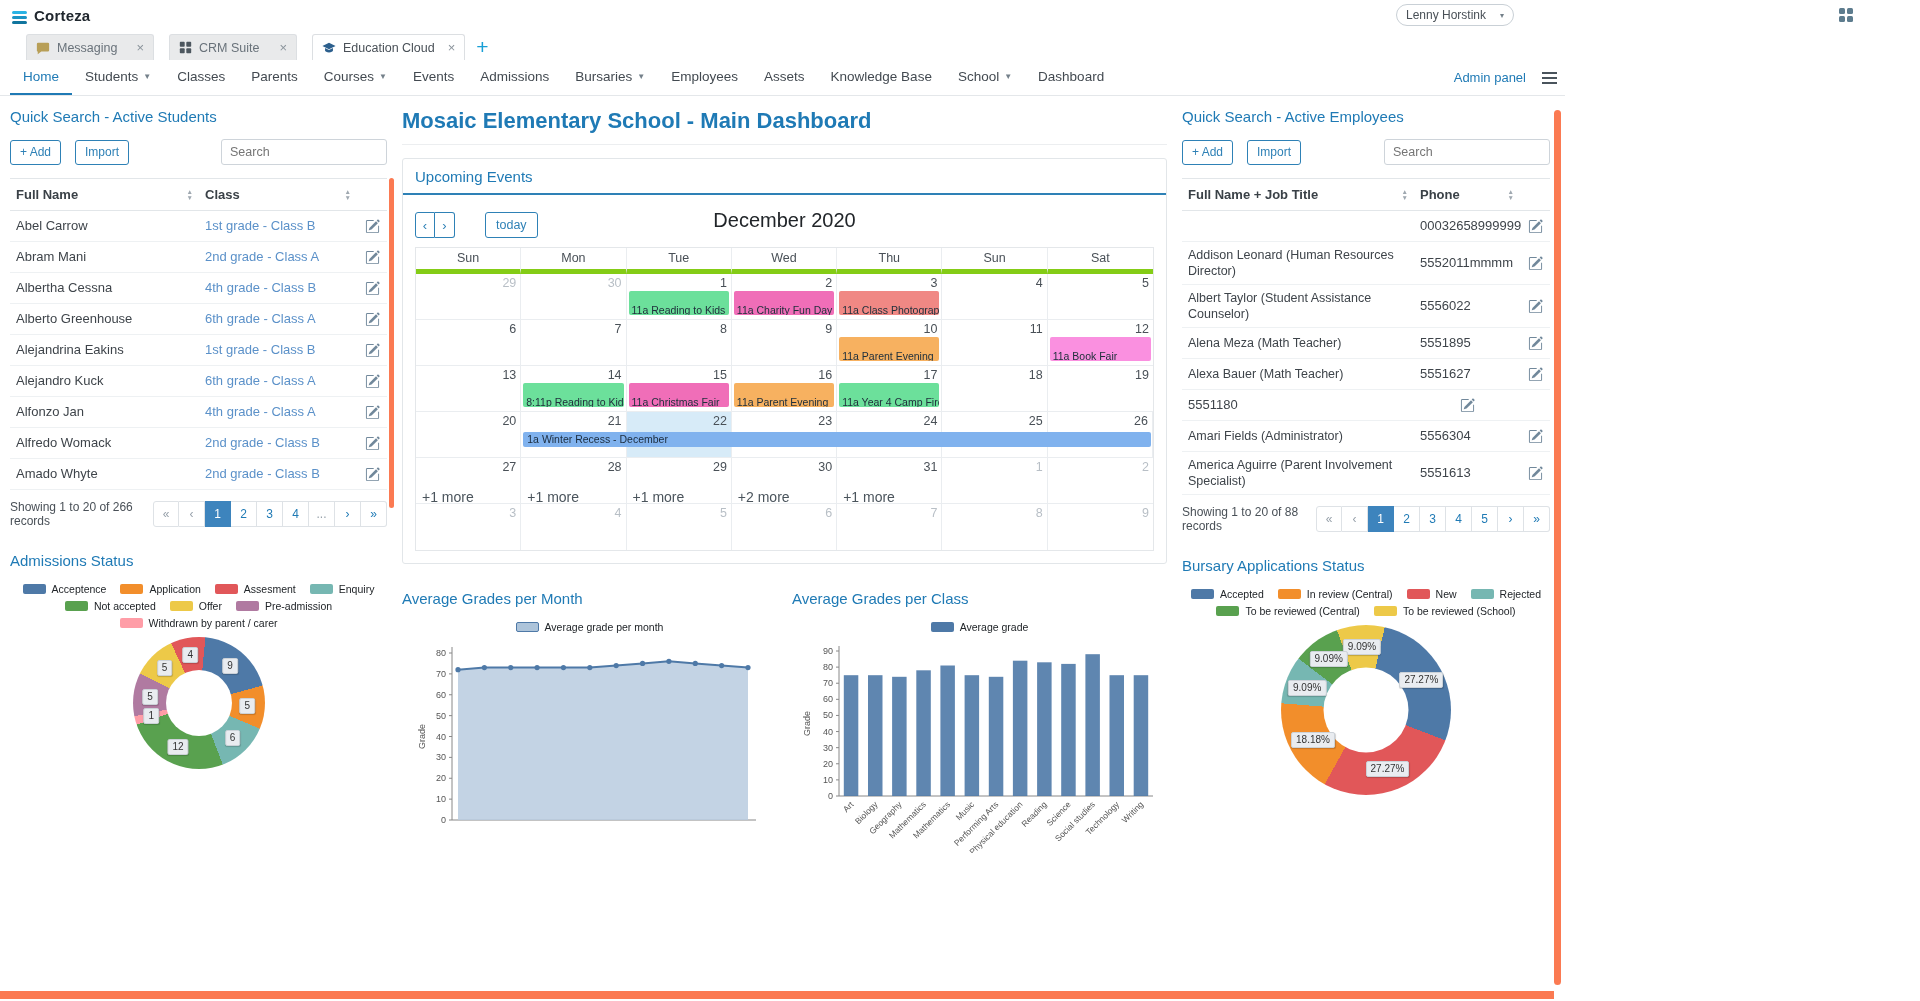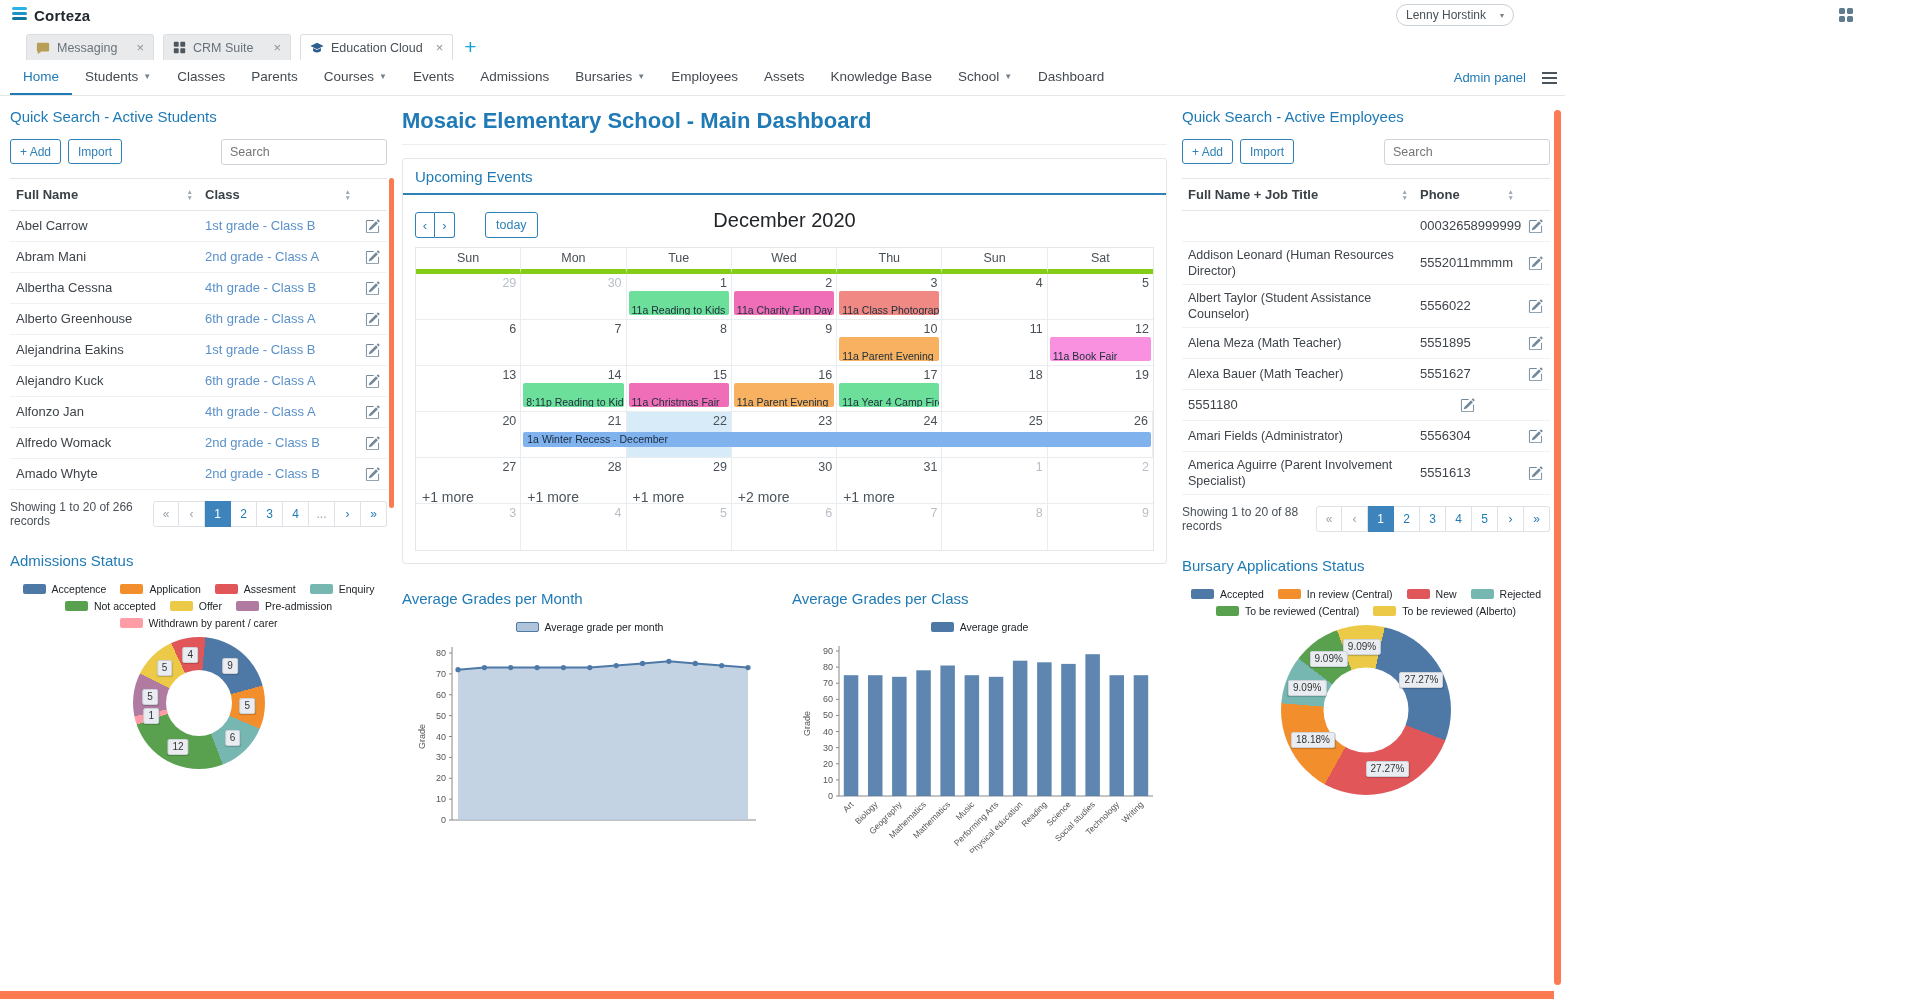--- a/index.html
+++ b/index.html
@@ -4,39 +4,39 @@
 <style>
   *{box-sizing:border-box}
   html,body{margin:0;padding:0}
   body{width:1920px;height:1001px;position:relative;overflow:hidden;background:#fff;
        font-family:"Liberation Sans",sans-serif;color:#43494f;font-size:13px}
   button{font-family:"Liberation Sans",sans-serif;cursor:pointer;background:#fff}
   input{font-family:"Liberation Sans",sans-serif}
 
   
   .topbar{height:30px;position:relative;display:flex;align-items:center;padding:0 12px;background:#fff}
-  .brand{display:flex;align-items:flex-start;gap:7px;cursor:pointer}
+  .brand{display:flex;align-items:flex-end;gap:7px;cursor:pointer}
   .logo-mark{display:flex;flex-direction:column;gap:2px}
   .logo-mark i{display:block;width:15px;height:3px;border-radius:2px}
   .logo-mark i:nth-child(1){background:#2ab3e4}
   .logo-mark i:nth-child(2){background:#1b93c4}
   .logo-mark i:nth-child(3){background:#10759e}
   .brand-text{font-size:15px;font-weight:700;color:#20272e;letter-spacing:.2px}
   .user-select{position:absolute;left:1396px;top:4px;width:118px;height:22px;border:1px solid #c9d0d6;
        border-radius:11px;display:flex;align-items:center;justify-content:space-between;padding:0 9px;
        font-size:12px;color:#495057;cursor:pointer;background:#fff}
   .user-select .caret{font-size:8px;color:#74808a}
   .apps-icon{position:absolute;left:1838px;top:7px;cursor:pointer;line-height:0}
 
   
   .app-frame{width:1565px}
 
   
   .tabbar{display:flex;align-items:flex-end;height:30px;padding:3px 0 0 26px}
-  #tabs-holder{display:flex;align-items:center;gap:9px}
+  #tabs-holder{display:flex;align-items:center;gap:15px}
   .tab{display:flex;align-items:center;gap:7px;height:26px;min-width:128px;padding:0 9px;
        background:#e9eaeb;border:1px solid #dcdfe2;border-bottom:none;border-radius:3px 3px 0 0;
        font-size:12.5px;color:#69727a;cursor:pointer}
   .tab.active{background:#fff;color:#495057}
   .tab .ticon{display:flex;line-height:0}
   .tab .x{margin-left:auto;color:#8a939b;font-size:13px;padding-left:6px}
   .tab-add{border:none;background:none;color:#189fd6;font-size:21px;line-height:1;padding:0 11px 3px}
 
   
   .nav{display:flex;justify-content:space-between;height:36px;border-bottom:1px solid #e4e7ea;padding:0 8px 0 10px}
@@ -51,21 +51,21 @@
   .burger i{display:block;width:15px;height:2px;background:#4a545c}
 
   
   .content{display:grid;grid-template-columns:377px 765px 368px;column-gap:15px;
        padding:10px 0 0 10px;align-items:start}
   .section2{margin-top:24px}
   .ptitle{color:#1f7ab5;font-size:15px;font-weight:500;margin:2px 0 14px}
 
   
   .panel{position:relative;background:#fff}
-  .actions{display:flex;gap:7px;margin-bottom:13px}
+  .actions{display:flex;align-items:center;gap:14px;margin-bottom:13px}
   .btn-o{border:1px solid #2e81b6;color:#2e81b6;border-radius:3px;font-size:12px;height:25px;padding:0 9px}
   .search{margin-left:auto;width:166px;height:26px;border:1px solid #ced4da;border-radius:3px;
        padding:0 8px;font-size:12.5px;color:#495057}
   .thead{border-top:1px solid #e2e6e9;border-bottom:1px solid #e2e6e9;font-weight:700;font-size:13px;color:#3a4147}
   .sgrid{display:grid;grid-template-columns:1fr 158px 30px;align-items:center}
   .egrid{display:grid;grid-template-columns:1fr 106px 30px;align-items:center}
   .th{display:flex;align-items:center;justify-content:space-between;padding:8px 6px;cursor:pointer}
   .sort{display:flex;flex-direction:column;align-items:center}
   .sort i{font-style:normal;font-size:6.5px;line-height:6px;color:#9fa8b0}
   .trow{border-bottom:1px solid #eef1f3;min-height:31px;font-size:13px}
@@ -860,21 +860,21 @@
             <div class="leg">
               <span class="sw" style="background: rgb(118, 183, 178);"></span>
               <span>Rejected</span>
             </div>
             <div class="leg">
               <span class="sw" style="background: rgb(89, 161, 79);"></span>
               <span>To be reviewed (Central)</span>
             </div>
             <div class="leg">
               <span class="sw" style="background: rgb(237, 201, 72);"></span>
-              <span>To be reviewed (Alberto)</span>
+              <span>To be reviewed (School)</span>
             </div>
           </div>
         <div class="donut-wrap">
             <div class="donut" id="bur-donut" style="height: 170px; width: 170px; background: conic-gradient(from -20deg, rgb(237, 201, 72) 0deg, rgb(237, 201, 72) 32.73deg, rgb(78, 121, 167) 32.73deg, rgb(78, 121, 167) 130.91deg, rgb(225, 87, 89) 130.91deg, rgb(225, 87, 89) 229.09deg, rgb(242, 142, 43) 229.09deg, rgb(242, 142, 43) 294.55deg, rgb(118, 183, 178) 294.55deg, rgb(118, 183, 178) 327.27deg, rgb(89, 161, 79) 327.27deg, rgb(89, 161, 79) 360deg);">
               <div class="hole" style="height: 85px; width: 85px;"></div>
               <div class="chip" style="left: 81px; top: 22.2px;">9.09%</div>
               <div class="chip" style="left: 140.4px; top: 55.3px;">27.27%</div>
               <div class="chip" style="left: 106.5px; top: 144.1px;">27.27%</div>
               <div class="chip" style="left: 32px; top: 114.7px;">18.18%</div>
               <div class="chip" style="left: 26.2px; top: 62.6px;">9.09%</div>

